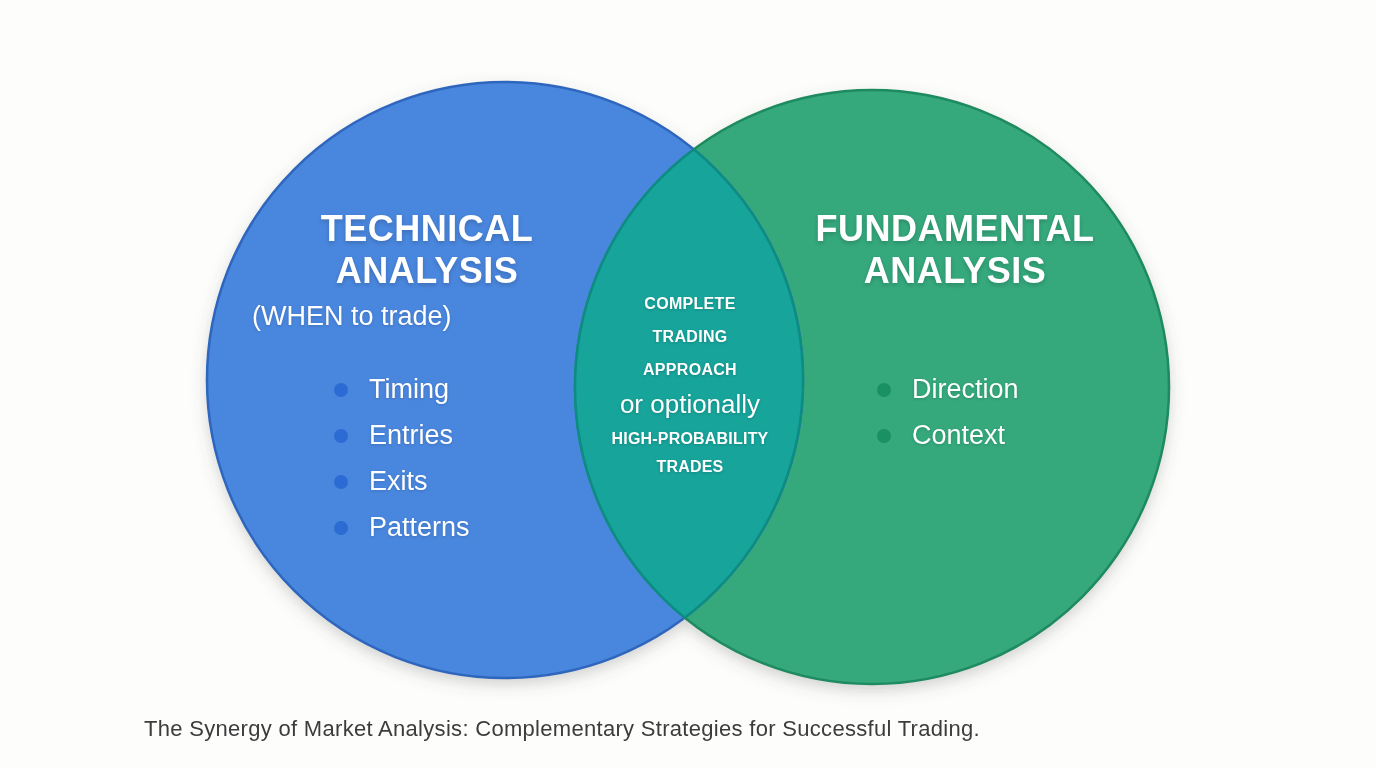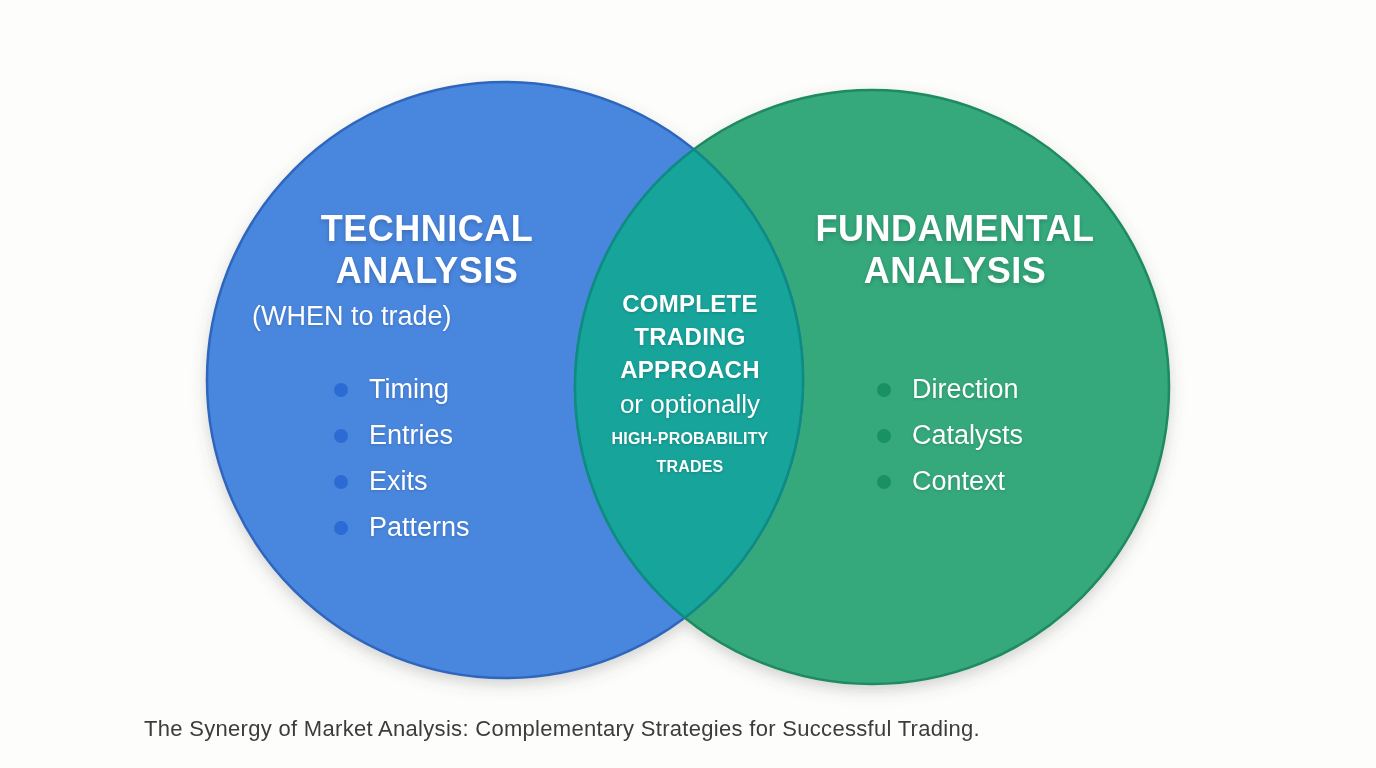--- a/index.html
+++ b/index.html
@@ -39,21 +39,21 @@
     text-shadow:0 1px 3px rgba(0,0,0,0.15);
   }
   .bullet-dot{
     width:14px;height:14px;border-radius:50%;
     margin-right:21px;flex:0 0 auto;
   }
   .overlap-block{
     width:250px;text-align:center;
     text-shadow:0 1px 3px rgba(0,0,0,0.18);
   }
-  .overlap-strong{font-weight:bold;font-size:24px;line-height:33px;letter-spacing:0.3px;}
+  .overlap-strong{font-weight:bold;font-size:16px;line-height:33px;letter-spacing:0.3px;}
   .overlap-connector{font-size:26px;line-height:28px;margin-top:4px;font-weight:400;}
   .overlap-strong2{font-weight:bold;font-size:16px;line-height:28px;margin-top:7px;letter-spacing:0.2px;}
   .overlap-strong2 .nowrap{white-space:nowrap;}
   .caption{
     position:absolute;left:0;top:714px;width:1124px;
     text-align:center;
     font-size:22px;line-height:30px;
     color:#3c3c3c;letter-spacing:0.3px;
   }
 </style>
@@ -138,23 +138,19 @@
     </div>
   </div>
 
   <ul class="bullet-list overlay" style="left:873px;top:370px;">
     <li>
       <span class="bullet-dot" style="background-color: rgb(26, 145, 100);"></span>
       <span>Direction</span>
     </li>
     <li>
       <span class="bullet-dot" style="background-color: rgb(26, 145, 100);"></span>
-      <span>Catalysts</span>
-    </li>
-    <li>
-      <span class="bullet-dot" style="background-color: rgb(26, 145, 100);"></span>
       <span>Context</span>
     </li>
   </ul>
 
   <div class="caption">The Synergy of Market Analysis: Complementary Strategies for Successful Trading.</div>
 
 </div>
 
 </body></html>

